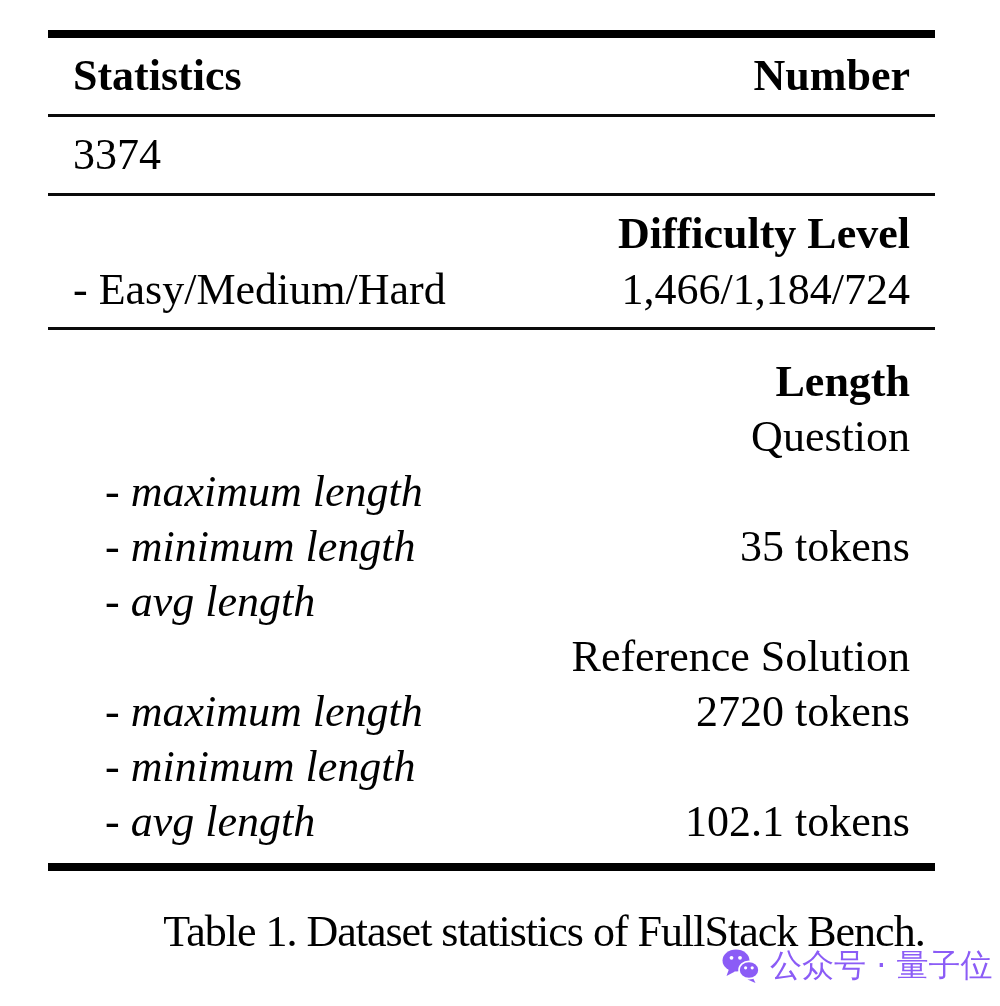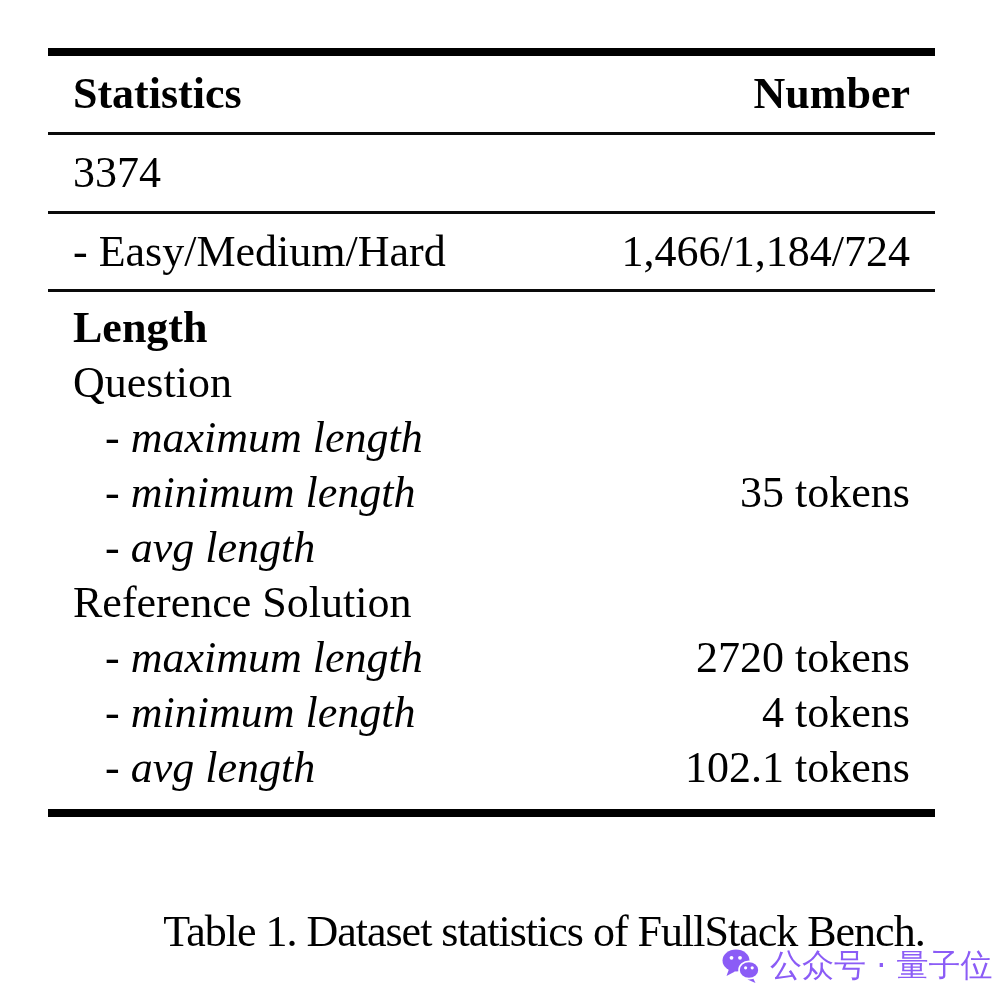--- a/index.html
+++ b/index.html
@@ -11,42 +11,43 @@
     position: relative;
     width: 1000px;
     height: 1006px;
     overflow: hidden;
     font-family: "Liberation Serif", serif;
     color: #000000;
   }
   .tbl {
     position: absolute;
     left: 48px;
-    top: 48px;
+    top: 30px;
     width: 887px;
+    text-align: right;
   }
   .rule { width: 100%; }
   .rule.thick { height: 8px; background: #000000; }
   .rule.thin  { height: 3px; background: #0a0a0a; }
   .row {
     display: flex;
     justify-content: space-between;
     align-items: baseline;
     padding: 0 25px;
     font-size: 44px;
     white-space: nowrap;
   }
   .row.h76 { height: 76px; line-height: 76px; }
   .section {
     padding: 10px 25px 9px 25px;
     font-size: 44px;
   }
   .section .line { height: 56px; line-height: 56px; white-space: nowrap; }
   .section .row  { height: 56px; line-height: 56px; padding: 0; }
-  .section.sec-length { padding: 8px 25px 14px 25px; }
+  .section.sec-length { padding: 24px 25px 14px 25px; }
   .section.sec-length .line,
   .section.sec-length .row { height: 55px; line-height: 55px; }
   .b { font-weight: bold; }
   .i { font-style: italic; }
   .ind { padding-left: 32px; }
   .caption {
     position: absolute;
     left: 0;
     top: 906px;
     width: 100%;
@@ -83,20 +84,21 @@
 
   <div class="rule thin"></div>
 
   <div class="row h76">
     <span>3374</span>
   </div>
 
   <div class="rule thin"></div>
 
   <div class="section sec-difficulty">
+    <div class="line b">Difficulty Level</div>
     <div class="row">
       <span>- Easy/Medium/Hard</span>
       <span>1,466/1,184/724</span>
     </div>
   </div>
 
   <div class="rule thin"></div>
 
   <div class="section sec-length">
     <div class="line b">Length</div>
@@ -113,21 +115,20 @@
       <span class="i ind">- avg length</span>
     </div>
 
     <div class="line">Reference Solution</div>
     <div class="row">
       <span class="i ind">- maximum length</span>
       <span>2720 tokens</span>
     </div>
     <div class="row">
       <span class="i ind">- minimum length</span>
-      <span>4 tokens</span>
     </div>
     <div class="row">
       <span class="i ind">- avg length</span>
       <span>102.1 tokens</span>
     </div>
   </div>
 
   <div class="rule thick"></div>
 </div>
 

